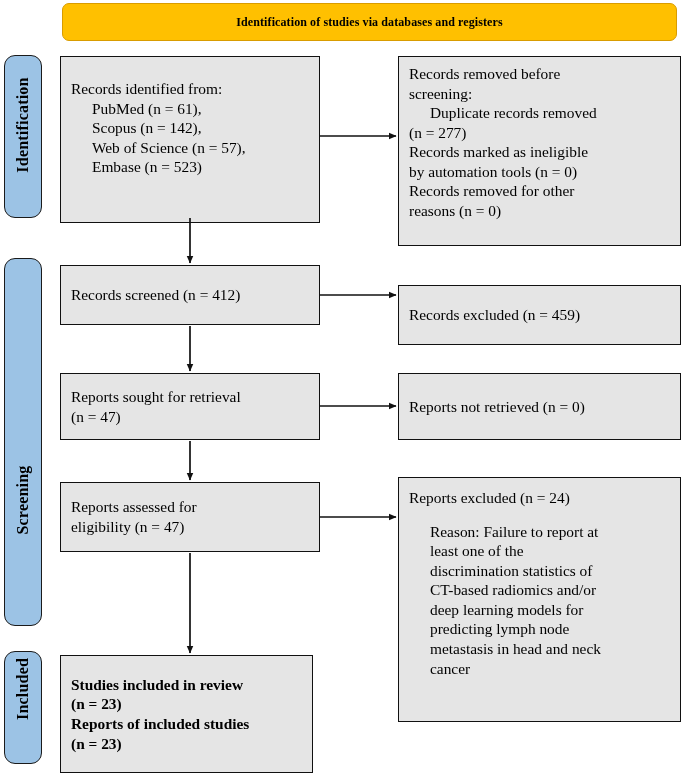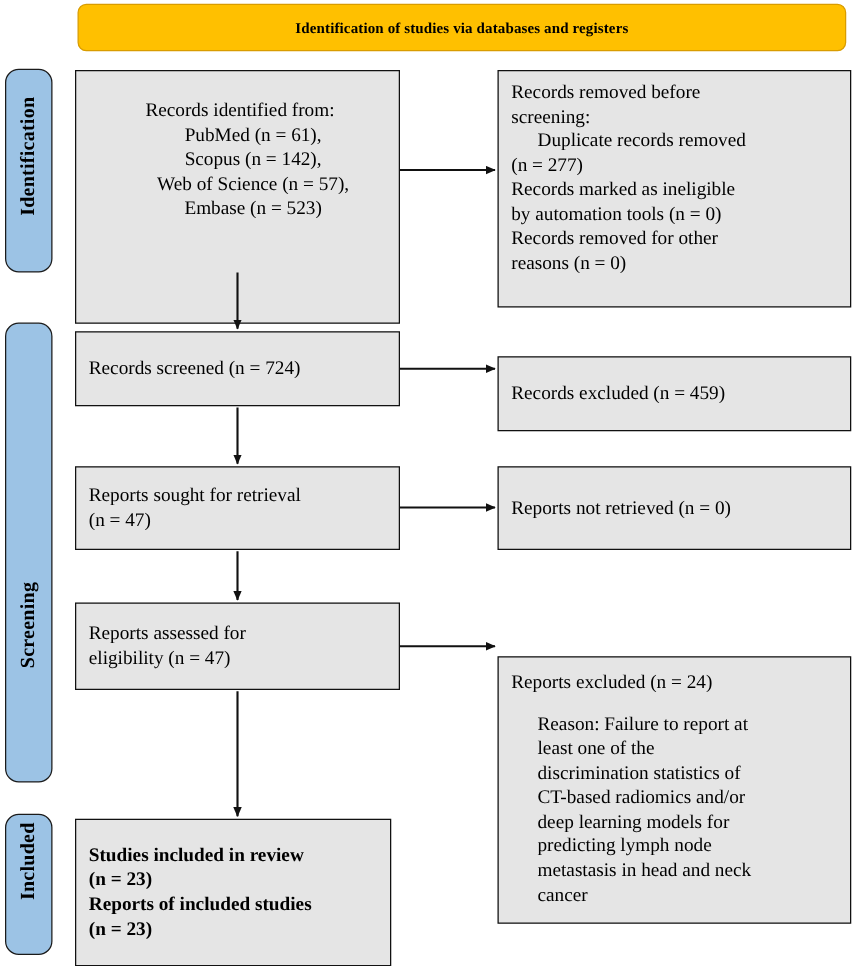--- a/index.html
+++ b/index.html
@@ -71,31 +71,31 @@
     padding: 7px 6px 7px 10px;
     font-size: 15.4px;
     line-height: 1.27;
     color: #000000;
   }
   .box .ln { display: block; white-space: pre-wrap; }
   .box .ln.indent { padding-left: 21px; }
   .box .ln.gap { margin-top: 14px; }
 
   
-  #box-identified { left: 60px;  top: 56px;  width: 260px; height: 203px; padding-top: 22px; text-align: center; }
+  #box-identified { left: 60px;  top: 56px;  width: 260px; height: 167px; padding-top: 22px; }
   #box-screened   { left: 60px;  top: 265px; width: 260px; height: 60px;  display:flex; align-items:center; }
   #box-sought     { left: 60px;  top: 373px; width: 260px; height: 67px;  display:flex; flex-direction:column; justify-content:center; }
   #box-assessed   { left: 60px;  top: 482px; width: 260px; height: 70px;  display:flex; flex-direction:column; justify-content:center; }
   #box-included   { left: 60px;  top: 655px; width: 253px; height: 118px; display:flex; flex-direction:column; justify-content:center;font-weight:bold; }
 
   
   #box-removed        { left: 398px; top: 56px;  width: 283px; height: 190px; }
   #box-excluded       { left: 398px; top: 265px; width: 283px; height: 60px; display:flex; align-items:center;margin-top:20px; }
   #box-not-retrieved  { left: 398px; top: 373px; width: 283px; height: 67px; display:flex; align-items:center; }
-  #box-rep-excluded   { left: 398px; top: 477px; width: 283px; height: 214px; padding-top: 10px; margin-top: 48px; }
+  #box-rep-excluded   { left: 398px; top: 477px; width: 283px; height: 245px; padding-top: 10px; }
 
   
   .conn { position: absolute; }
   .conn svg { display: block; overflow: visible; }
 </style>
 </head>
 <body>
 
 <div id="canvas">
 
@@ -115,21 +115,21 @@
 
   <div class="box" id="box-identified">
     <span class="ln">Records identified from:</span>
     <span class="ln indent">PubMed (n = 61),</span>
     <span class="ln indent">Scopus (n = 142),</span>
     <span class="ln indent">Web of Science (n = 57),</span>
     <span class="ln indent">Embase (n = 523)</span>
   </div>
 
   <div class="box" id="box-screened">
-    <span class="ln">Records screened (n = 724)</span>
+    <span class="ln">Records screened (n = 412)</span>
   </div>
 
   <div class="box" id="box-sought">
     <span class="ln">Reports sought for retrieval</span>
     <span class="ln">(n = 47)</span>
   </div>
 
   <div class="box" id="box-assessed">
     <span class="ln">Reports assessed for</span>
     <span class="ln">eligibility (n = 47)</span>

